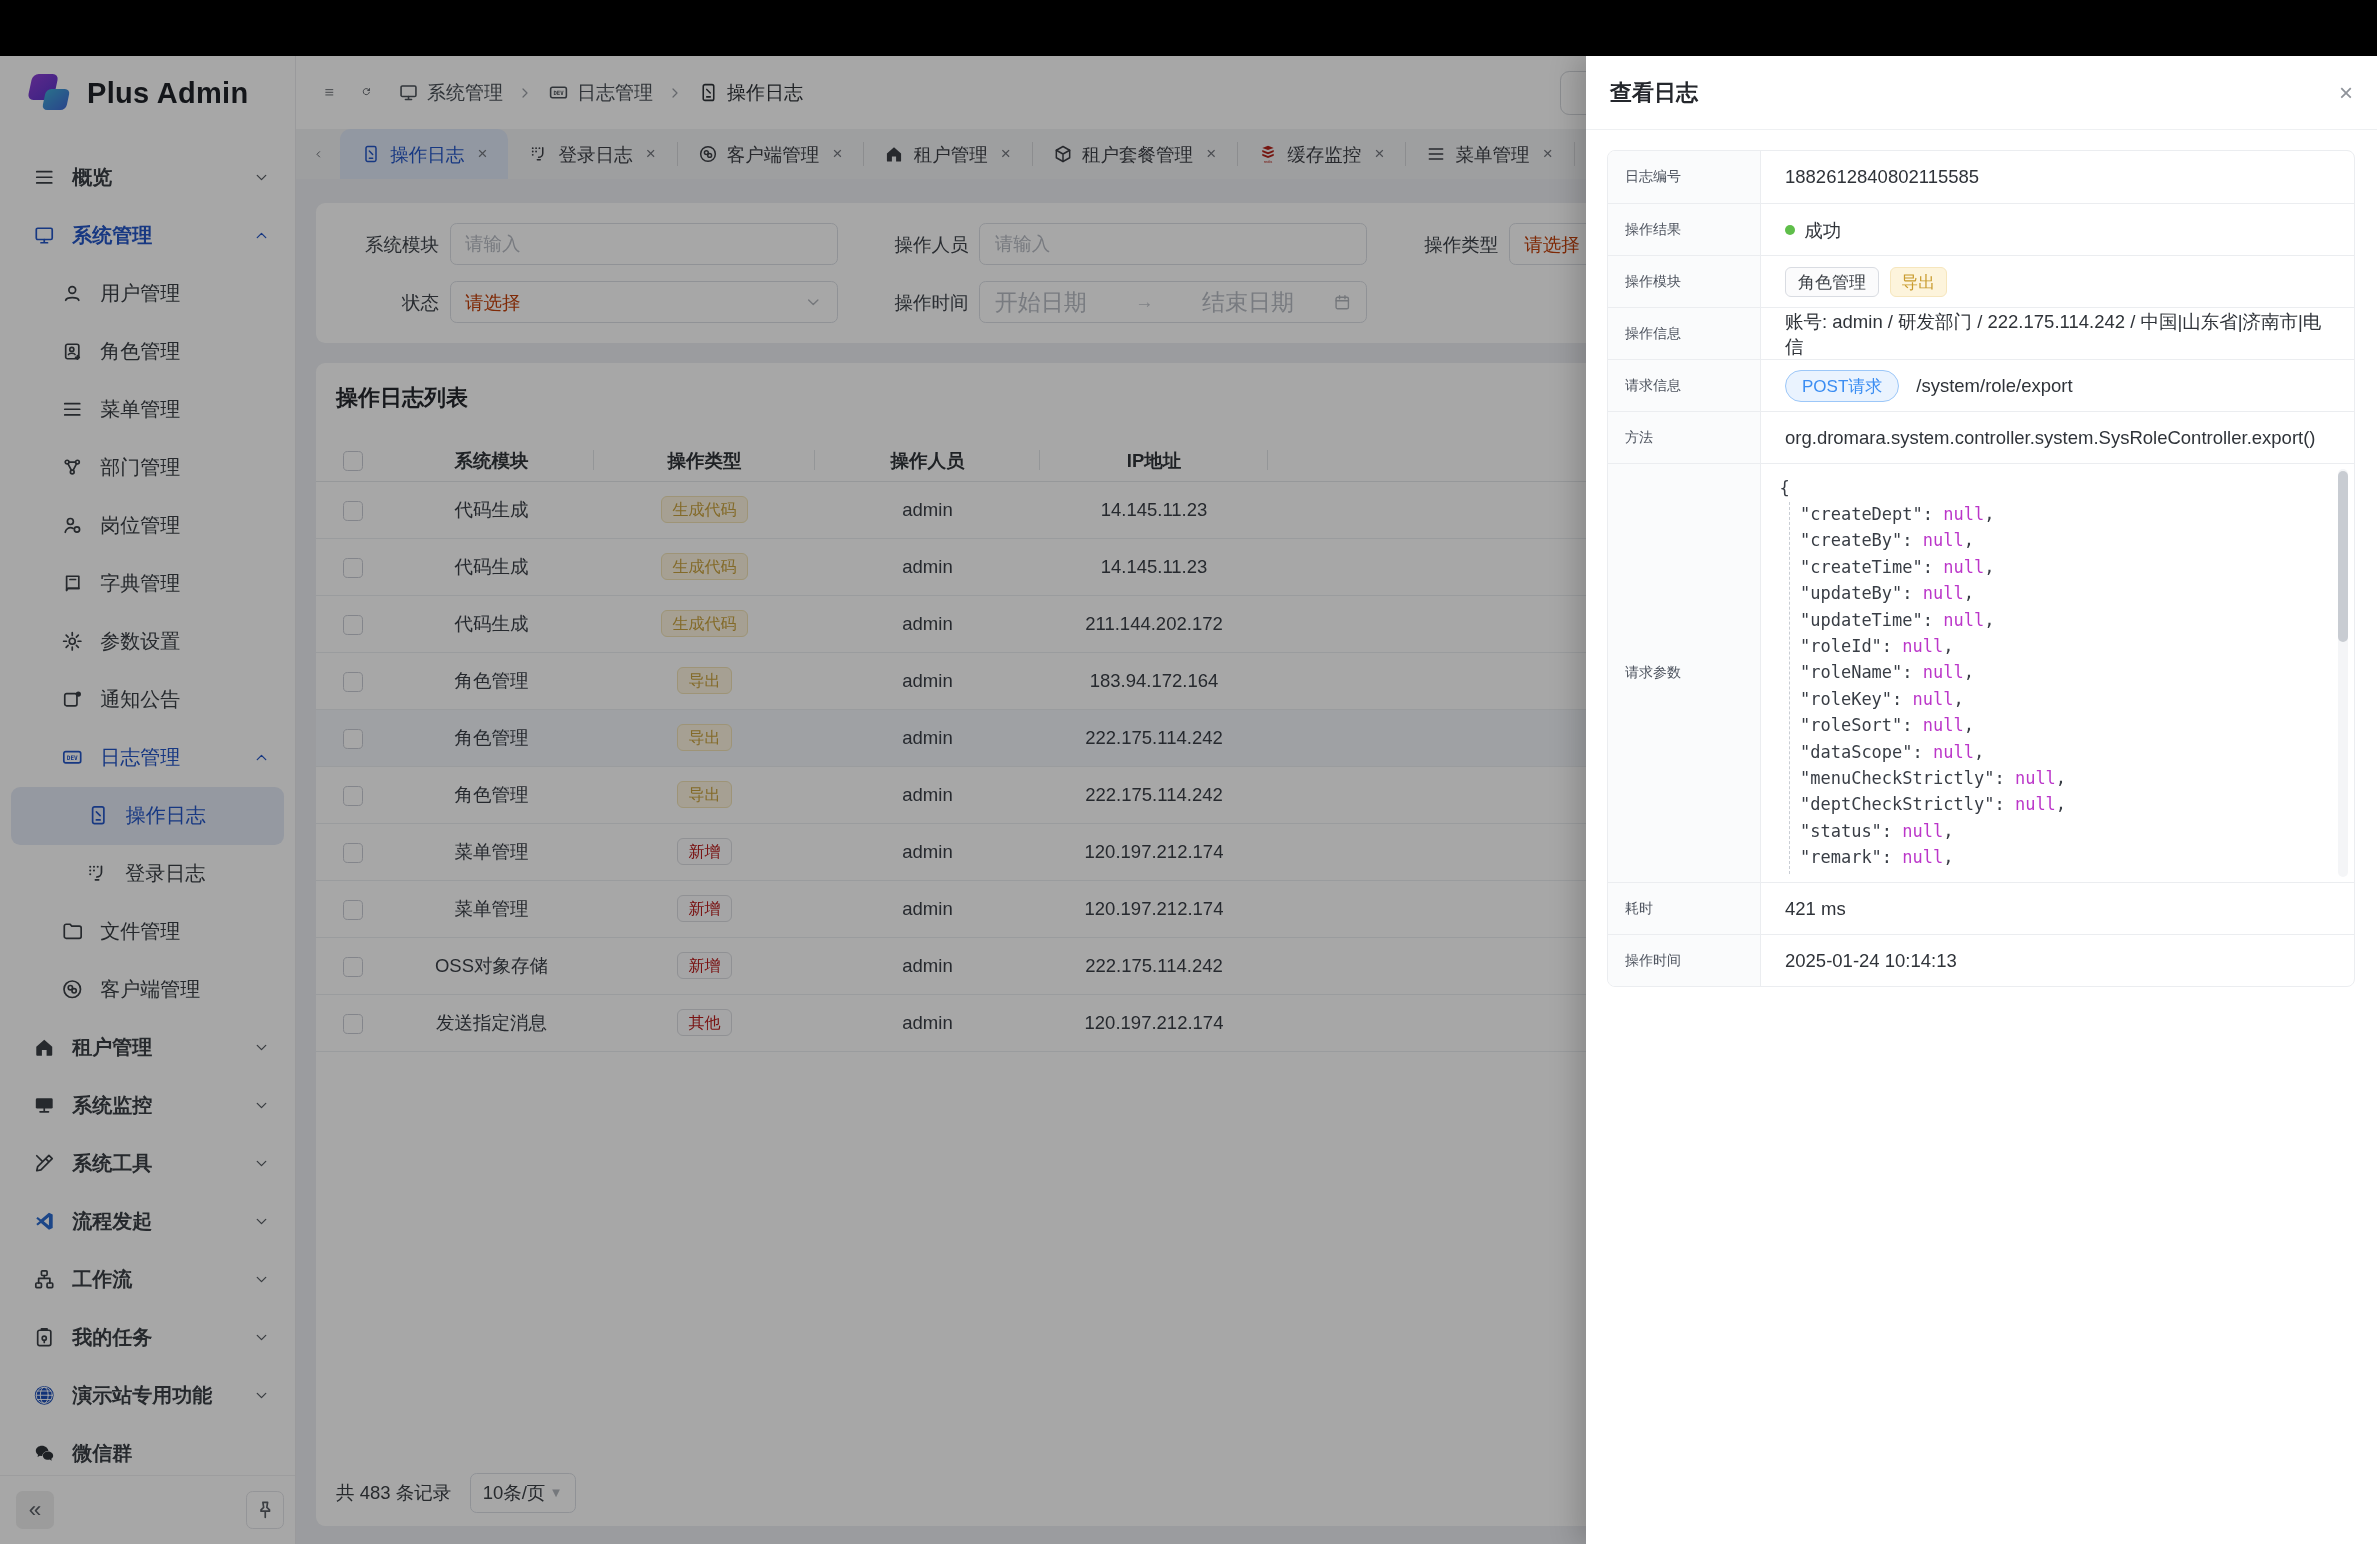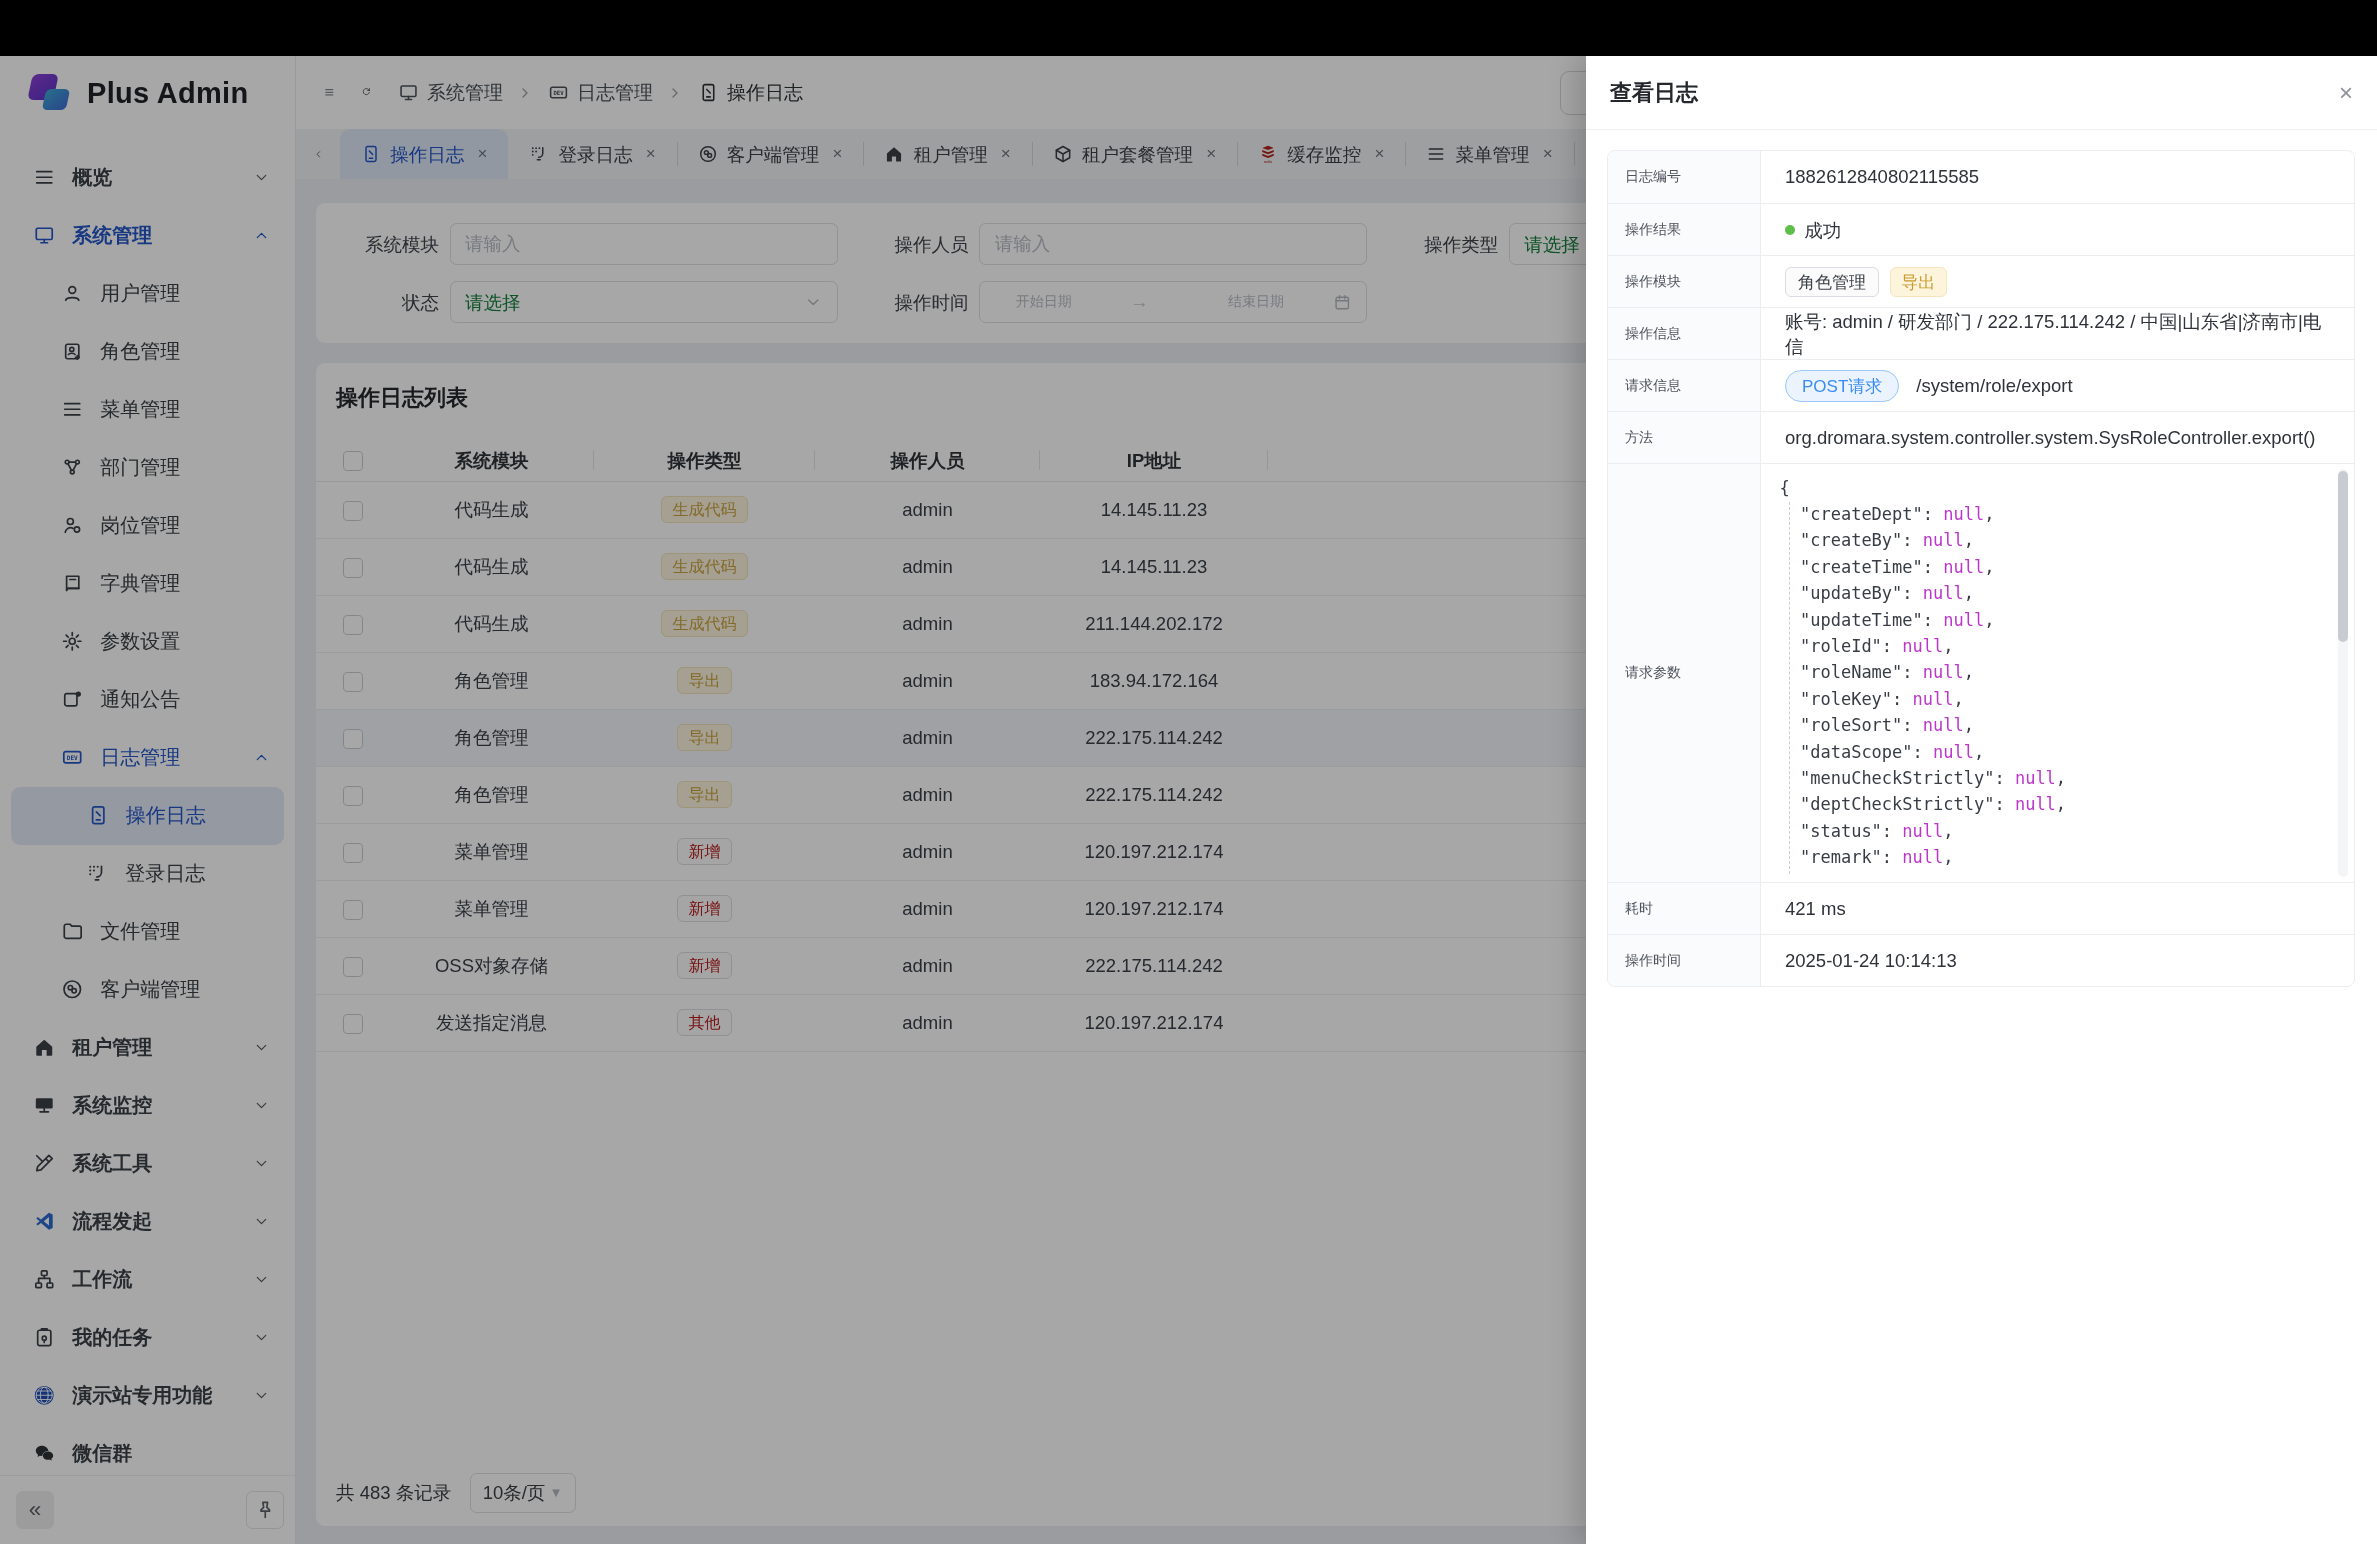--- a/index.html
+++ b/index.html
@@ -65,25 +65,25 @@
 
   
   .filter-card { padding:20px 24px; flex:0 0 auto; }
   .frow { display:flex; align-items:center; }
   .frow + .frow { margin-top:16px; }
   .fgroup { display:flex; align-items:center; margin-right:32px; }
   .flabel { width:99px; text-align:right; font-size:18.5px; color:#3f444b; margin-right:10.6px; flex:0 0 auto; }
   .finput { width:388px; height:42px; border:1px solid #dcdfe6; border-radius:6.6px; background:#fff; display:flex; align-items:center; padding:0 14.5px; font-size:18.5px; color:#303133; }
   input.finput::placeholder { color:#b8bcc4; }
   .fselect { justify-content:space-between; cursor:pointer; }
-  .fselect .ph { color:#15803d; }
+  .fselect .ph { color:#c2410c; }
   .fselect .chev { color:#b3b7bd; display:flex; }
   .fselect .chev svg { width:16px; height:16px; }
   .fdate { justify-content:space-between; }
-  .fdate .ph { color:#b8bcc4; font-size:14px;margin-left:21px; }
+  .fdate .ph { color:#b8bcc4; font-size:23px; }
   .fdate .dsep { color:#c3c7cd; font-size:18.5px; margin:0 9.2px; }
   .fdate .cal { color:#b3b7bd; display:flex; }
   .fdate .cal svg { width:18.5px; height:18.5px; }
 
   
   .table-card { margin-top:20px; flex:1; display:flex; flex-direction:column; padding:20px 0 0 0; overflow:hidden;justify-content:space-between; }
   .card-title { font-size:22px; font-weight:bold; color:#26292e; padding-left:20px; }
   table.log-table { border-collapse:collapse; table-layout:fixed; width:100%; margin-top:26.4px; }
   .log-table th { font-size:18.5px; font-weight:bold; color:#303439; height:42px; position:relative; }
   .log-table th:not(:first-child)::after { content:""; position:absolute; right:0; top:10.6px; bottom:10.6px; width:0.7px; background:#e3e5e8; }

